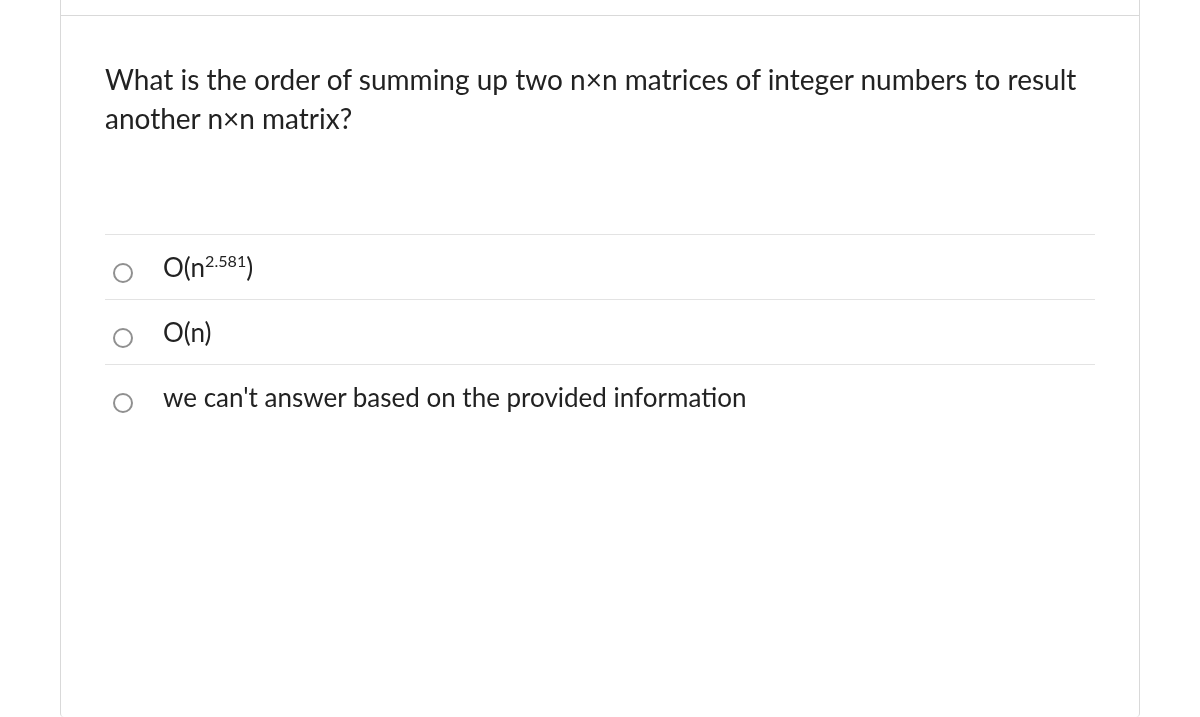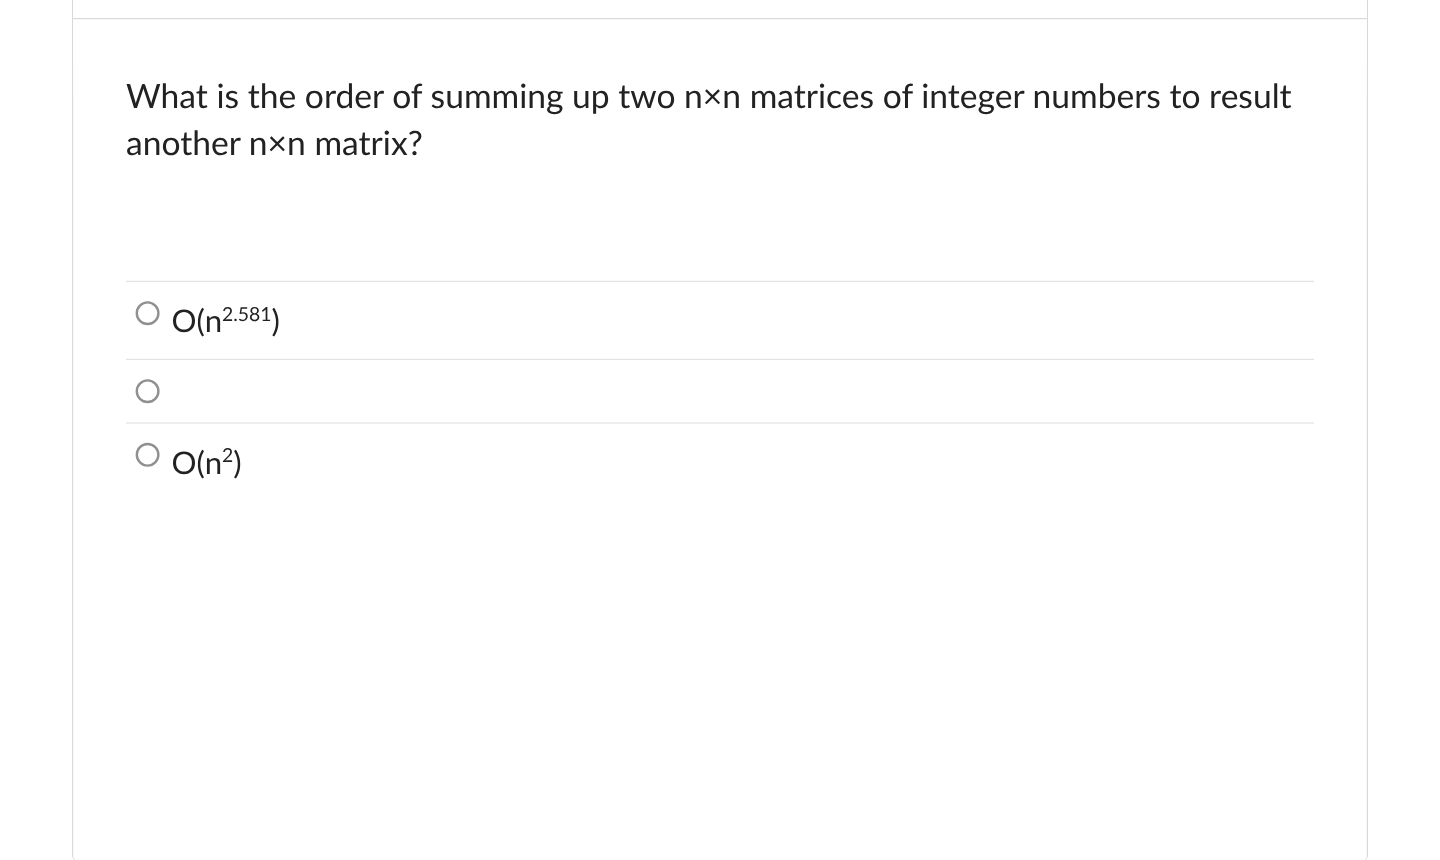--- a/index.html
+++ b/index.html
@@ -39,24 +39,24 @@
     font-size: 28px;
     line-height: 1.4;
     color: #222;
     margin-bottom: 96px;
   }
   .options {
     border-top: 1px solid #e3e3e3;
   }
   .option-row {
     display: flex;
-    align-items: flex-start;
+    align-items: flex-end;
     padding: 16px 8px;
     border-bottom: 1px solid #e3e3e3;
-    gap: 10px;
+    gap: 30px;
     cursor: pointer;
   }
   .option-row:last-child { border-bottom: none; }
   .radio {
     width: 20px;
     height: 20px;
     border: 2px solid #909090;
     border-radius: 50%;
     flex-shrink: 0;
     background: #fff;
@@ -80,27 +80,28 @@
     <div class="content">
       <div class="question">What is the order of summing up two n×n matrices of integer numbers to result another n×n matrix?</div>
       <div class="options">
 
         <label class="option-row">
           <span class="radio"></span>
           <span class="option-label"><span>O(n</span><sup>2.581</sup><span>)</span></span>
         </label>
 
 
+        <label class="option-row">
+          <span class="radio"></span>
+          <span class="option-label"><span>O(n)</span><span></span></span>
+        </label>
 
         <label class="option-row">
           <span class="radio"></span>
+          <span class="option-label"><span>we can't answer based on the provided information</span><span></span></span>
         </label>
 
 
-        <label class="option-row">
-          <span class="radio"></span>
-          <span class="option-label"><span>O(n</span><sup>2</sup><span>)</span></span>
-        </label>
 
       </div>
     </div>
   </div>
 </div>
 
 </body></html>

